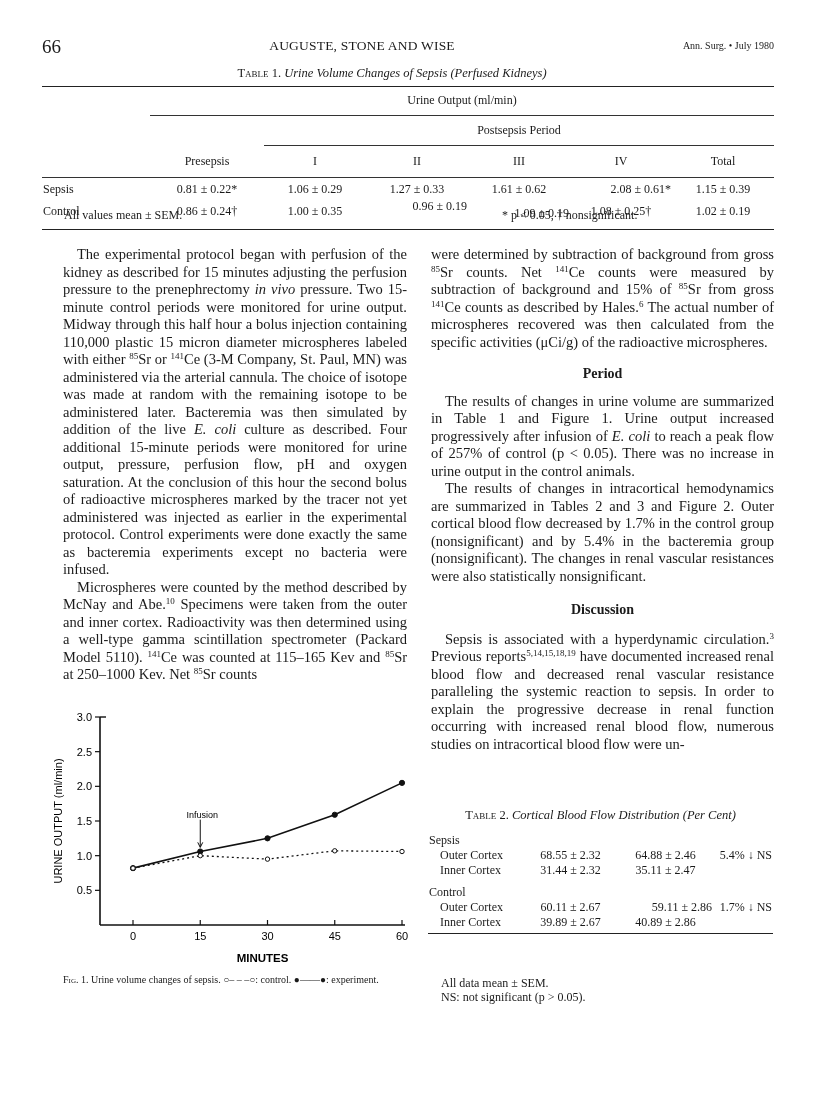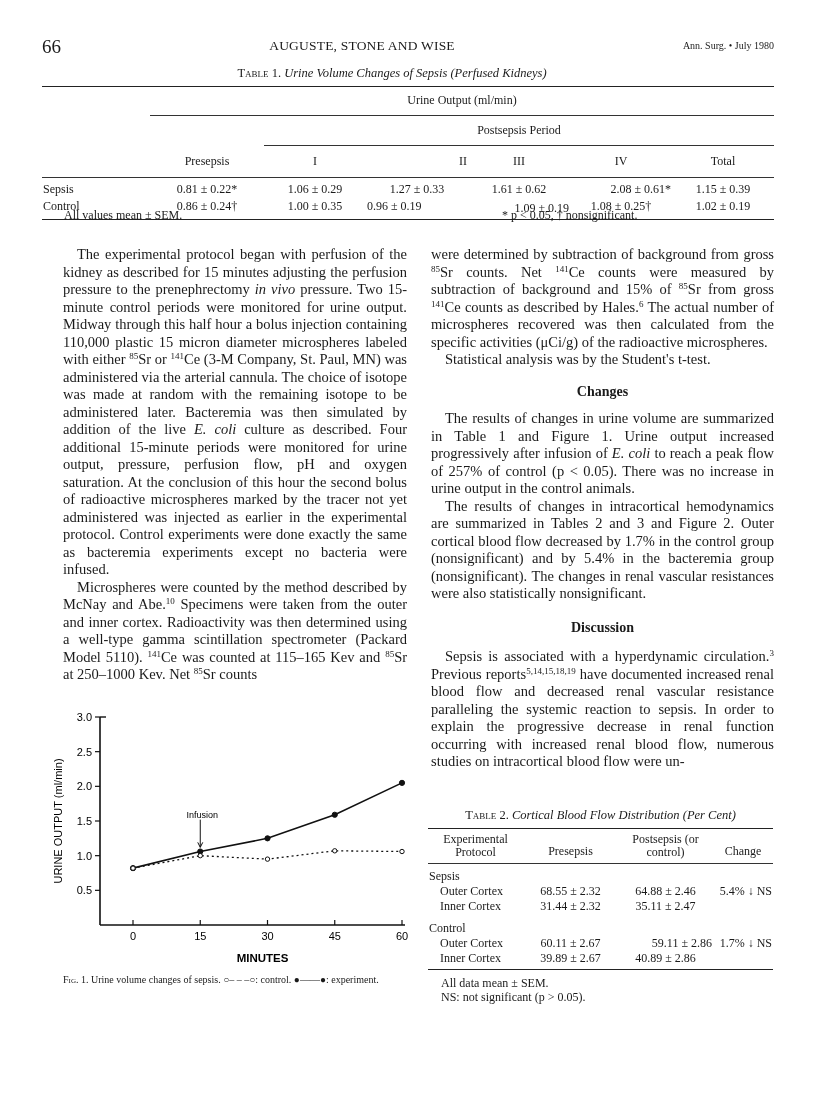--- a/index.html
+++ b/index.html
@@ -53,57 +53,56 @@
   </tr>
   <tr>
     <td style="height:28px"></td>
         <td></td>
     <td colspan="5" style="text-align:center;border-bottom:1px solid #333;">Postsepsis Period</td>
   </tr>
   <tr style="border-bottom:1px solid #333;">
     <td style="height:30px"></td>
     <td style="text-align:center">Presepsis</td>
     <td style="text-align:center">I</td>
-    <td style="text-align:right">II</td>
+    <td style="text-align:center">II</td>
     <td style="text-align:center">III</td>
     <td style="text-align:center">IV</td>
     <td style="text-align:center">Total</td>
   </tr>
   <tr>
     <td style="padding-top:4px">Sepsis</td>
     <td style="text-align:center;padding-top:4px">0.81 ± 0.22*</td>
     <td style="text-align:center;padding-top:4px">1.06 ± 0.29</td>
     <td style="text-align:center;padding-top:4px">1.27 ± 0.33</td>
     <td style="text-align:center;padding-top:4px">1.61 ± 0.62</td>
     <td style="text-align:right;padding-top:4px">2.08 ± 0.61*</td>
     <td style="text-align:center;padding-top:4px">1.15 ± 0.39</td>
   </tr>
   <tr style="border-bottom:1.5px solid #222;">
     <td style="padding-bottom:5px">Control</td>
     <td style="text-align:center;padding-bottom:5px">0.86 ± 0.24†</td>
     <td style="text-align:center;padding-bottom:5px">1.00 ± 0.35</td>
-    <td style="text-align:left;padding-bottom:5px">0.96 ± 0.19</td>
+    <td style="text-align:right;padding-bottom:15px">0.96 ± 0.19</td>
     <td style="text-align:right;">1.09 ± 0.19</td>
     <td style="text-align:center;padding-bottom:5px">1.08 ± 0.25†</td>
     <td style="text-align:center;padding-bottom:5px">1.02 ± 0.19</td>
   </tr>
 </tbody>
   </table>
 <div class="abs fn" style="left:64px;top:208px;">All values mean ± SEM.</div>
 <div class="abs fn" style="left:502px;top:208px;">* p &lt; 0.05, † nonsignificant.</div>
 
 <div class="abs col" style="left:63px;top:246px;width:344px;">
   <p><span>The experimental protocol began with perfusion of the kidney as described for 15 minutes adjusting the perfusion pressure to the prenephrectomy</span> <span class="it">in vivo</span> <span>pressure. Two 15-minute control periods were monitored for urine output. Midway through this half hour a bolus injection containing 110,000 plastic 15 micron diameter microspheres labeled with either</span> <sup>85</sup><span>Sr or</span> <sup>141</sup><span>Ce (3-M Company, St. Paul, MN) was administered via the arterial cannula. The choice of isotope was made at random with the remaining isotope to be administered later. Bacteremia was then simulated by addition of the live</span> <span class="it">E. coli</span> <span>culture as described. Four additional 15-minute periods were monitored for urine output, pressure, perfusion flow, pH and oxygen saturation. At the conclusion of this hour the second bolus of radioactive microspheres marked by the tracer not yet administered was injected as earlier in the experimental protocol. Control experiments were done exactly the same as bacteremia experiments except no bacteria were infused.</span></p>
   <p><span>Microspheres were counted by the method described by McNay and Abe.</span><sup>10</sup> <span>Specimens were taken from the outer and inner cortex. Radioactivity was then determined using a well-type gamma scintillation spectrometer (Packard Model 5110).</span> <sup>141</sup><span>Ce was counted at 115–165 Kev and</span> <sup>85</sup><span>Sr at 250–1000 Kev. Net</span> <sup>85</sup><span>Sr counts</span></p>
 </div>
 
 <div class="abs col" style="left:431px;top:246px;width:343px;">
   <p class="noind"><span>were determined by subtraction of background from gross</span> <sup>85</sup><span>Sr counts. Net</span> <sup>141</sup><span>Ce counts were measured by subtraction of background and 15% of</span> <sup>85</sup><span>Sr from gross</span> <sup>141</sup><span>Ce counts as described by Hales.</span><sup>6</sup> <span>The actual number of microspheres recovered was then calculated from the specific activities (μCi/g) of the radioactive microspheres.</span></p>
-  <p>Statistical analysis was by the Student's t-test.</p>
-  <div class="section-h" style="margin:14px 0 10px;">Changes</div>
+  <div class="section-h" style="margin:14px 0 10px;">Period</div>
   <p><span>The results of changes in urine volume are summarized in Table 1 and Figure 1. Urine output increased progressively after infusion of</span> <span class="it">E. coli</span> <span>to reach a peak flow of 257% of control (p &lt; 0.05). There was no increase in urine output in the control animals.</span></p>
   <p>The results of changes in intracortical hemodynamics are summarized in Tables 2 and 3 and Figure 2. Outer cortical blood flow decreased by 1.7% in the control group (nonsignificant) and by 5.4% in the bacteremia group (nonsignificant). The changes in renal vascular resistances were also statistically nonsignificant.</p>
   <div class="section-h" style="margin:16px 0 12px;">Discussion</div>
   <p><span>Sepsis is associated with a hyperdynamic circulation.</span><sup>3</sup> <span>Previous reports</span><sup>5,14,15,18,19</sup> <span>have documented increased renal blood flow and decreased renal vascular resistance paralleling the systemic reaction to sepsis. In order to explain the progressive decrease in renal function occurring with increased renal blood flow, numerous studies on intracortical blood flow were un-</span></p>
 </div>
 
 <svg class="abs" style="left:40px;top:705px;" width="380" height="260">
   <g id="chart-layer">
       <line x1="60" y1="12" x2="60" y2="220" stroke="#111" stroke-width="1.6"></line>
       <line x1="60" y1="220" x2="365" y2="220" stroke="#111" stroke-width="1.6"></line>
@@ -163,26 +162,20 @@
   <span class="it">Cortical Blood Flow Distribution (Per Cent)</span>
 </div>
 <table class="abs t2">
   <colgroup>
       <col style="width:95px">
       <col style="width:95px">
       <col style="width:95px">
       <col style="width:60px">
     </colgroup>
   <tbody>
-      <tr style="border-top:1.5px solid #222;border-bottom:1px solid #333;">
-    <td style="text-align:center;padding:4px 0;line-height:13px;">Experimental Protocol</td>
-    <td style="text-align:center;vertical-align:bottom;padding-bottom:4px;">Presepsis</td>
-    <td style="text-align:center;line-height:13px;padding:4px 6px;">Postsepsis (or control)</td>
-    <td style="text-align:center;vertical-align:bottom;padding-bottom:4px;">Change</td>
-  </tr>
   <tr>
         <td colspan="4" style="padding-top:6px;line-height:13px;">Sepsis</td>
       </tr>
   <tr style="line-height:13px;">
     <td style="padding-left:12px">Outer Cortex</td>
     <td style="text-align:center">68.55 ± 2.32</td>
     <td style="text-align:center">64.88 ± 2.46</td>
     <td style="text-align:right">5.4% ↓ NS</td>
   </tr>
   <tr style="line-height:13px;">

